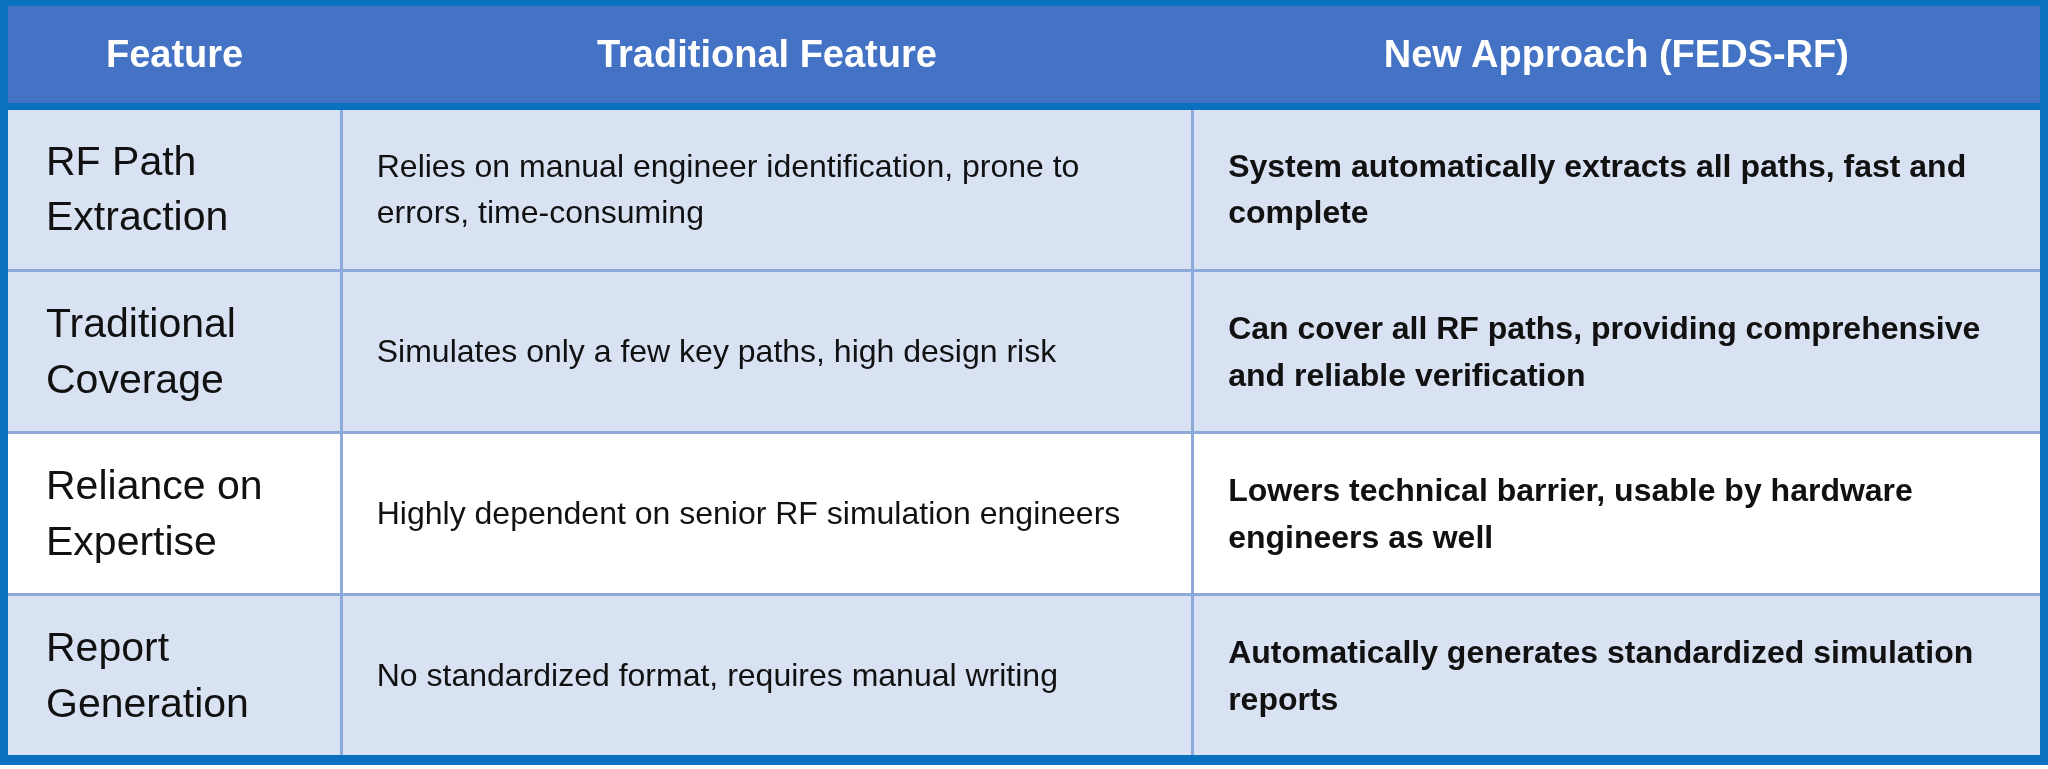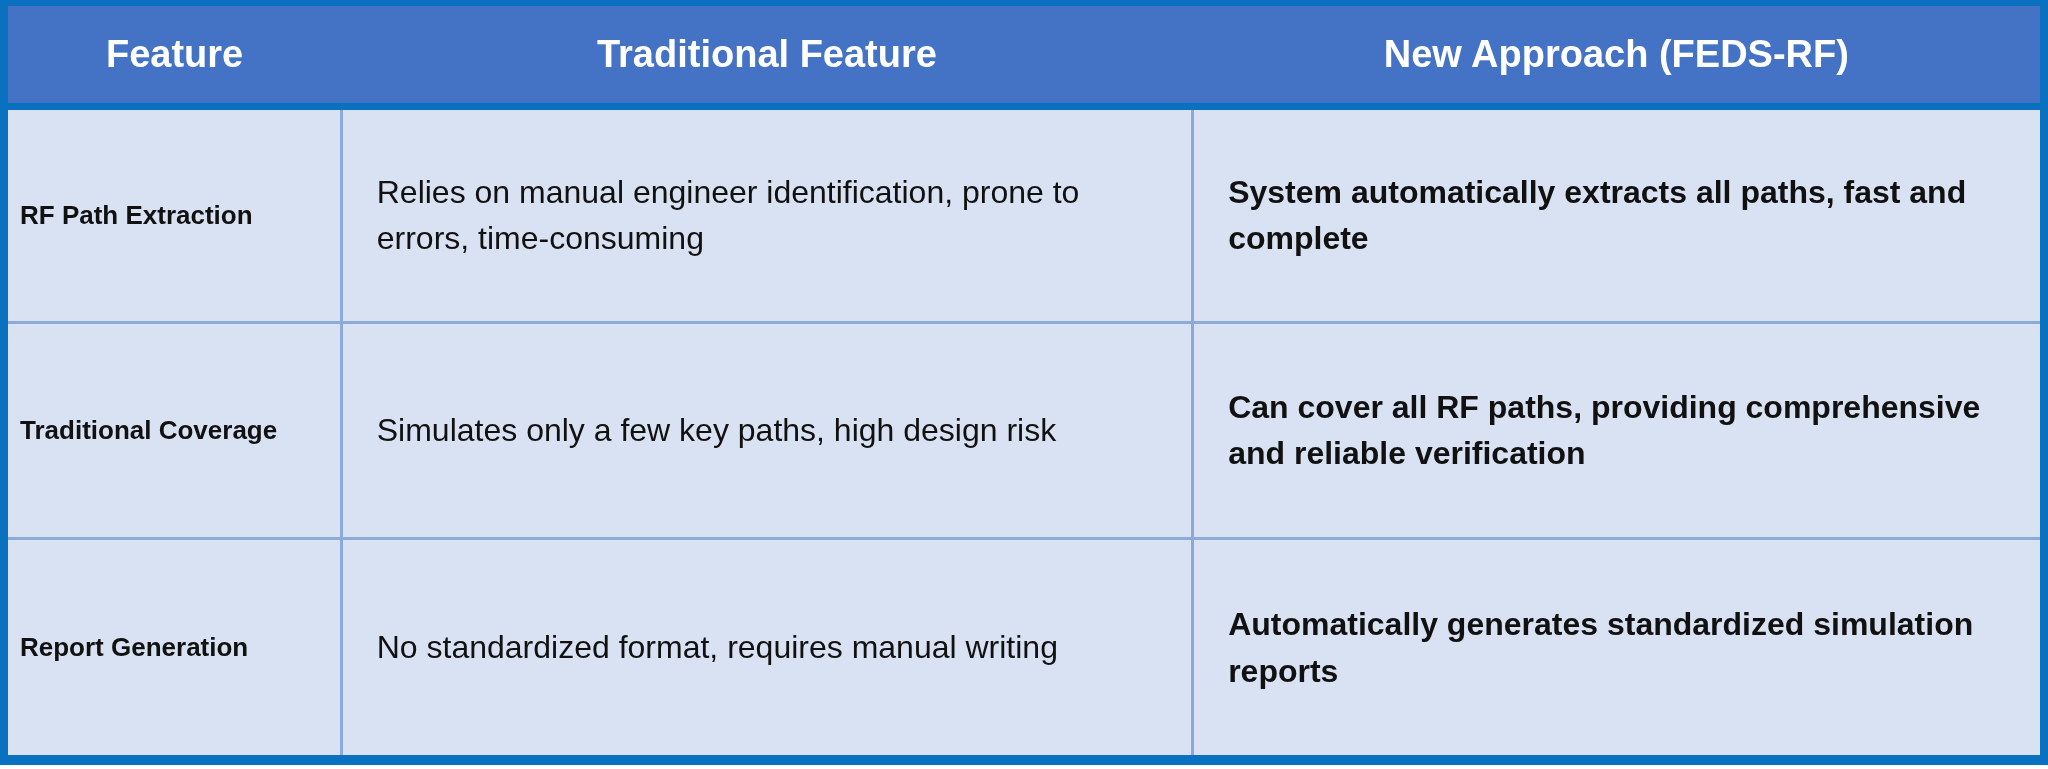--- a/index.html
+++ b/index.html
@@ -52,24 +52,24 @@
     border:3px solid var(--grid-line);
     background:var(--white-row-bg);
   }
   tbody tr{height:127px;}
   tbody tr.alt td{background:var(--alt-row-bg);}
   tbody td:first-child{border-left:none;}
   tbody td:last-child{border-right:none;font-weight:bold;}
   tbody tr:first-child td{border-top:none;}
   tbody tr:last-child td{border-bottom:none;}
   td.feature{
-    font-weight:bold;
-    font-size:26px;
+    font-weight:normal;
+    font-size:41px;
     line-height:1.35;
-    padding:10px 16px 10px 12px;
+    padding:10px 16px 10px 38px;
   }
   td.desc{
     line-height:1.45;
     padding:10px 28px 10px 34px;
   }
 </style>
 </head>
 <body>
 
 <div class="table-wrap">
@@ -90,20 +90,25 @@
       <tr class="alt">
         <td class="feature">RF Path Extraction</td>
         <td class="desc">Relies on manual engineer identification, prone to errors, time-consuming</td>
         <td class="desc">System automatically extracts all paths, fast and complete</td>
       </tr>
       <tr class="alt">
         <td class="feature">Traditional Coverage</td>
         <td class="desc">Simulates only a few key paths, high design risk</td>
         <td class="desc">Can cover all RF paths, providing comprehensive and reliable verification</td>
       </tr>
+      <tr>
+        <td class="feature">Reliance on Expertise</td>
+        <td class="desc">Highly dependent on senior RF simulation engineers</td>
+        <td class="desc">Lowers technical barrier, usable by hardware engineers as well</td>
+      </tr>
       <tr class="alt">
         <td class="feature">Report Generation</td>
         <td class="desc">No standardized format, requires manual writing</td>
         <td class="desc">Automatically generates standardized simulation reports</td>
       </tr>
     </tbody>
   </table>
 </div>
 
 </body></html>

